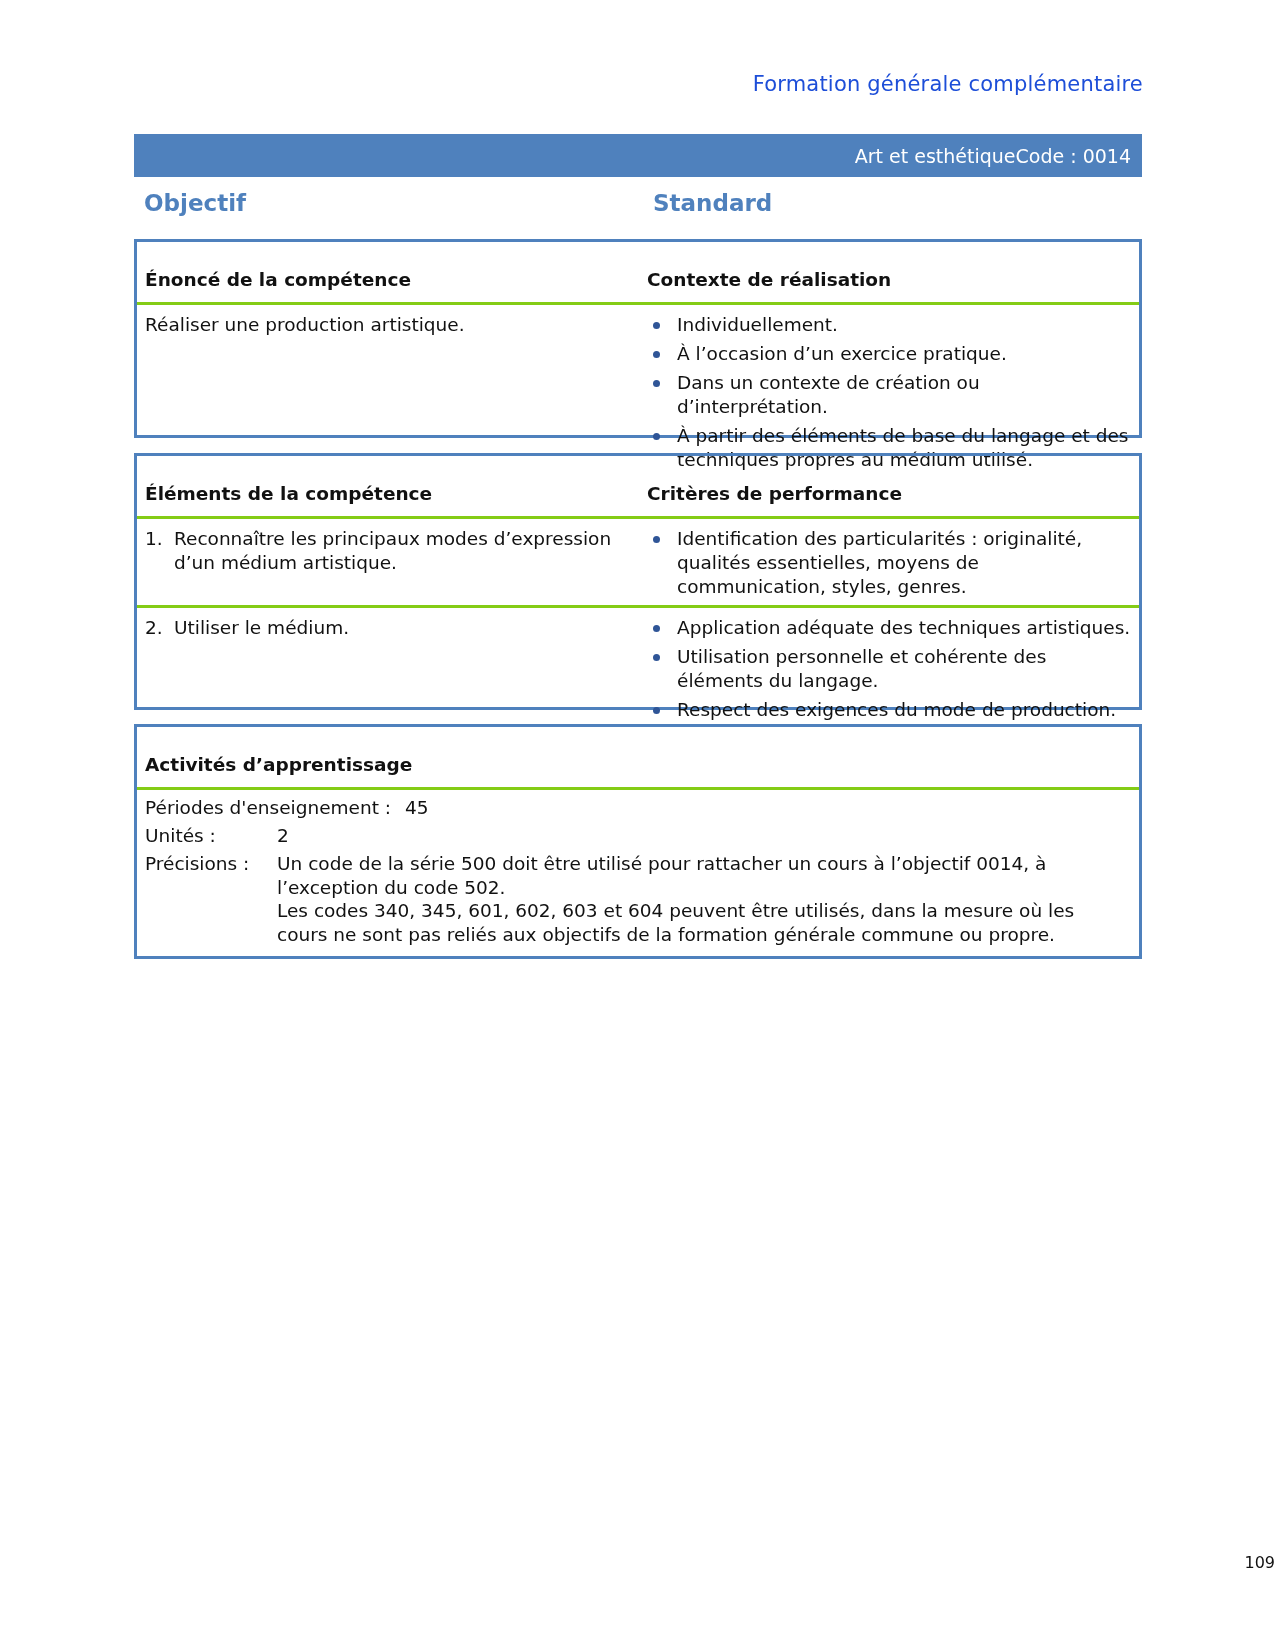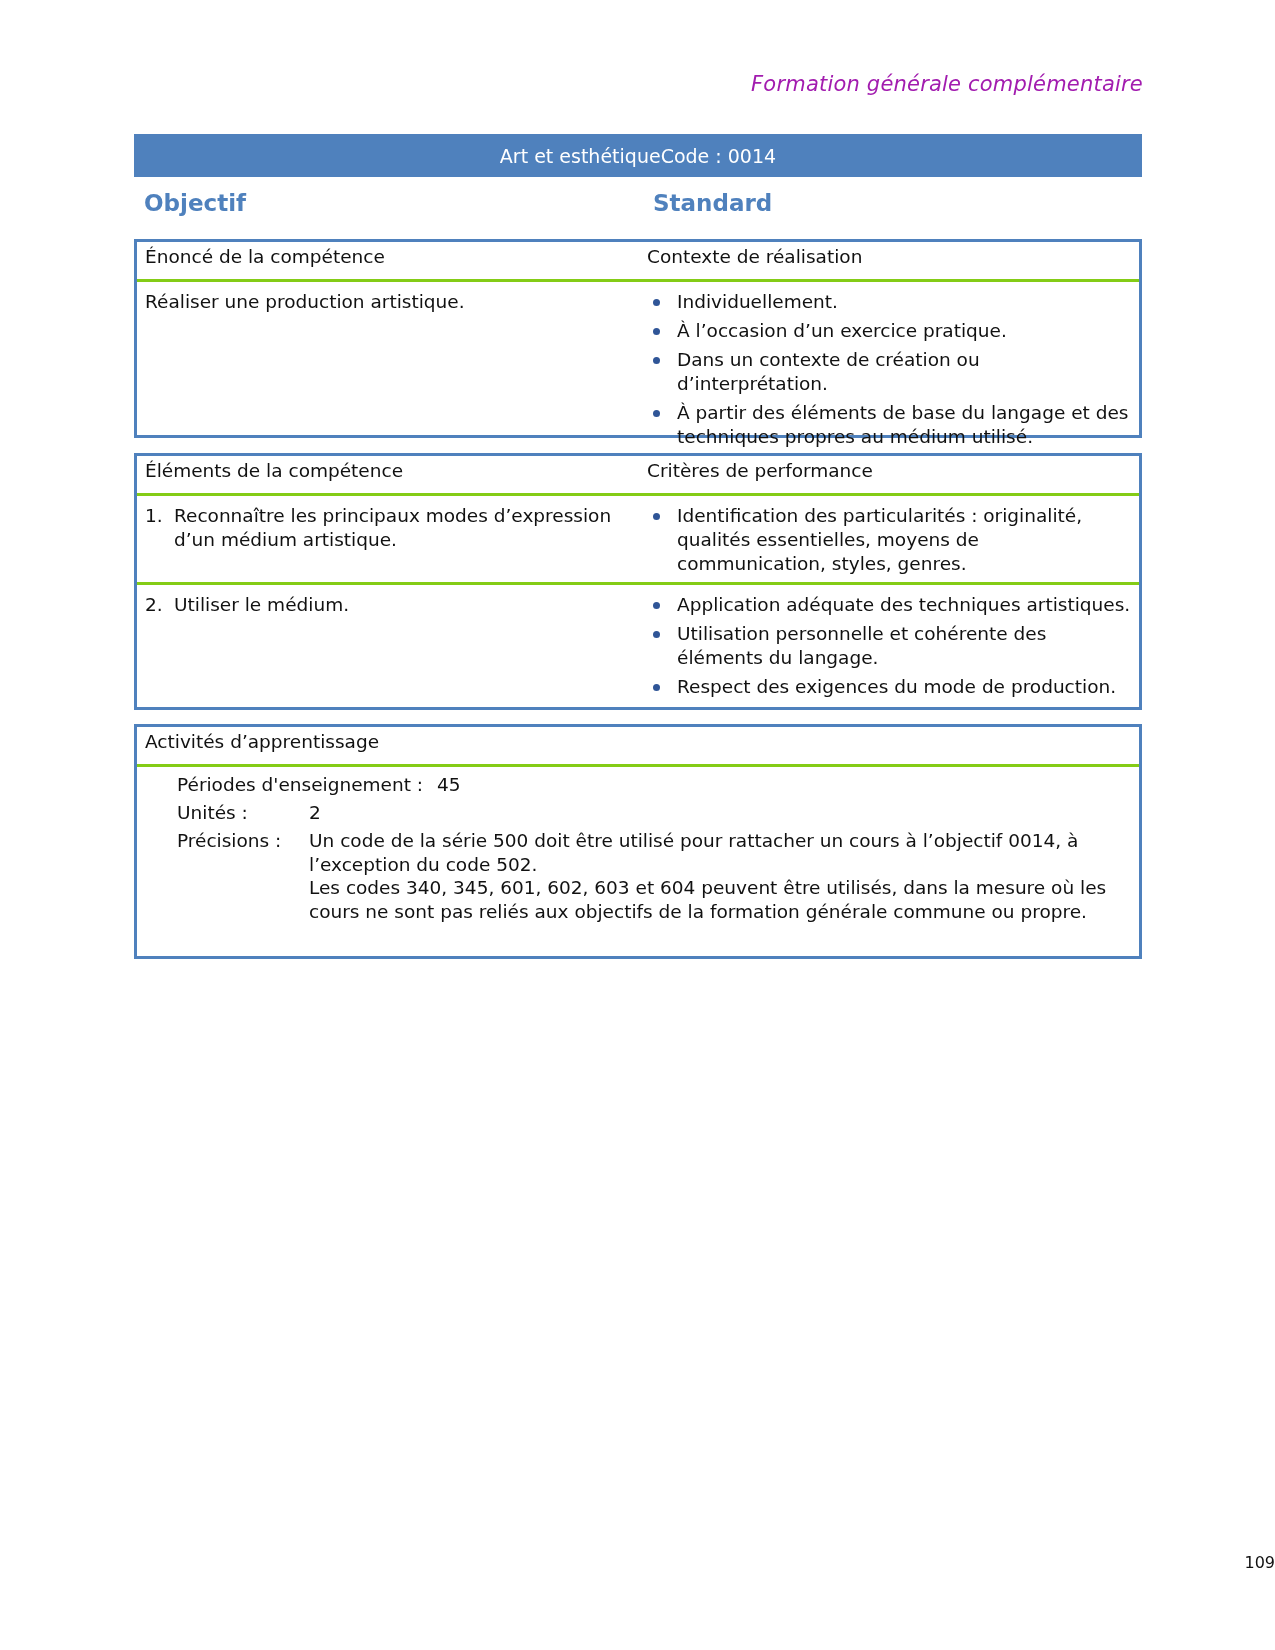--- a/index.html
+++ b/index.html
@@ -1,42 +1,42 @@
 <!DOCTYPE html>
 <html><head>
 <meta charset="utf-8">
 <style>
   html, body { margin: 0; padding: 0; background: #ffffff; }
   body { width: 1275px; height: 1650px; position: relative; overflow: hidden;
          font-family: "DejaVu Sans", sans-serif; color: #111; }
   .running-head { position: absolute; top: 72px; right: 132px; font-size: 21px;
-                  color: #a21caf; letter-spacing: 0.2px; font-style: italic; }
+                  color: #1d4ed8; letter-spacing: 0.2px; }
   .banner { position: absolute; left: 134px; top: 134px; width: 1008px; height: 43px;
             background: #4f81bd; color: #fff; font-size: 19px;
-            display: flex; justify-content: center; align-items: center;
+            display: flex; justify-content: flex-end; align-items: center;
             box-sizing: border-box; padding: 0 11px; }
   .section-labels { position: absolute; top: 190px; left: 134px; width: 1008px; height: 36px; }
   .section-labels span { position: absolute; font-weight: bold; color: #4f81bd; font-size: 23px; }
   .lbl-obj { left: 10px; }
   .lbl-std { left: 519px; }
   .box { position: absolute; left: 134px; width: 1008px; border: 3px solid #4f81bd;
          box-sizing: border-box; font-size: 18.5px; line-height: 24px; }
   .row { display: flex; border-top: 3px solid #84cc16; }
   .row:first-child { border-top: none; }
   .cell { box-sizing: border-box; padding: 6px 8px; }
   .c-left { width: 500px; }
   .c-right { flex: 1; padding-left: 10px; padding-right: 8px; }
-  .hdr .cell { font-weight: normal; padding-top: 3px; padding-bottom: 10px; }
+  .hdr .cell { font-weight: bold; padding-top: 26px; padding-bottom: 10px; }
   ul.b { list-style: none; margin: 0; padding: 0; }
   ul.b li { position: relative; padding-left: 30px; margin-bottom: 5px; }
   ul.b li::before { content: ""; position: absolute; left: 6px; top: 9px; width: 7px; height: 7px;
                     border-radius: 50%; background: #2f5597; }
   .num { display: flex; }
   .num .n { width: 29px; flex: none; }
-  .kv { display: flex; margin-bottom: 4px; margin-left: 32px; }
+  .kv { display: flex; margin-bottom: 4px; }
   .kv .k { width: 132px; flex: none; }
   .kv.wide .k { width: auto; padding-right: 14px; }
   .prec-lines div { }
   .page-number { position: absolute; top: 1553px; left: 0; width: 1275px; text-align: right; font-size: 16px; }
 </style>
 </head>
 <body>
 
 <div class="running-head">Formation générale complémentaire</div>
 

